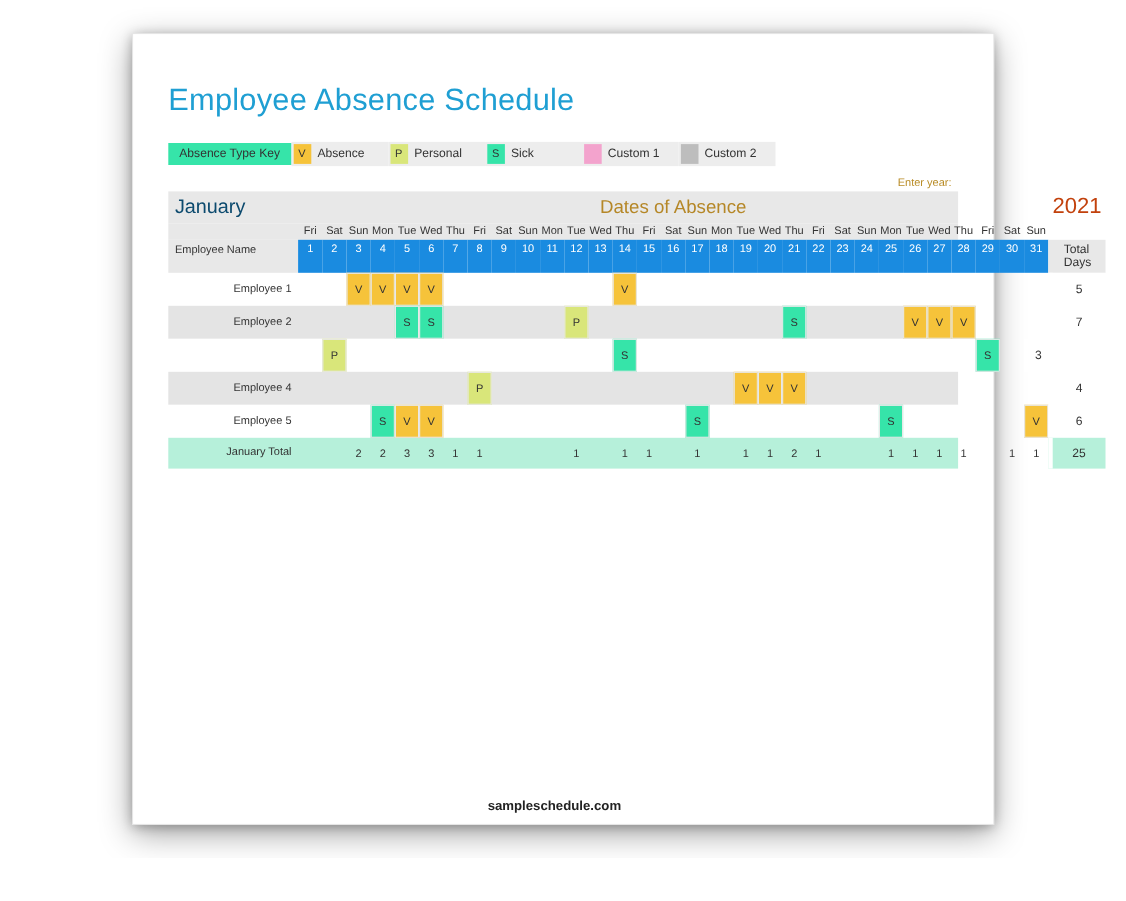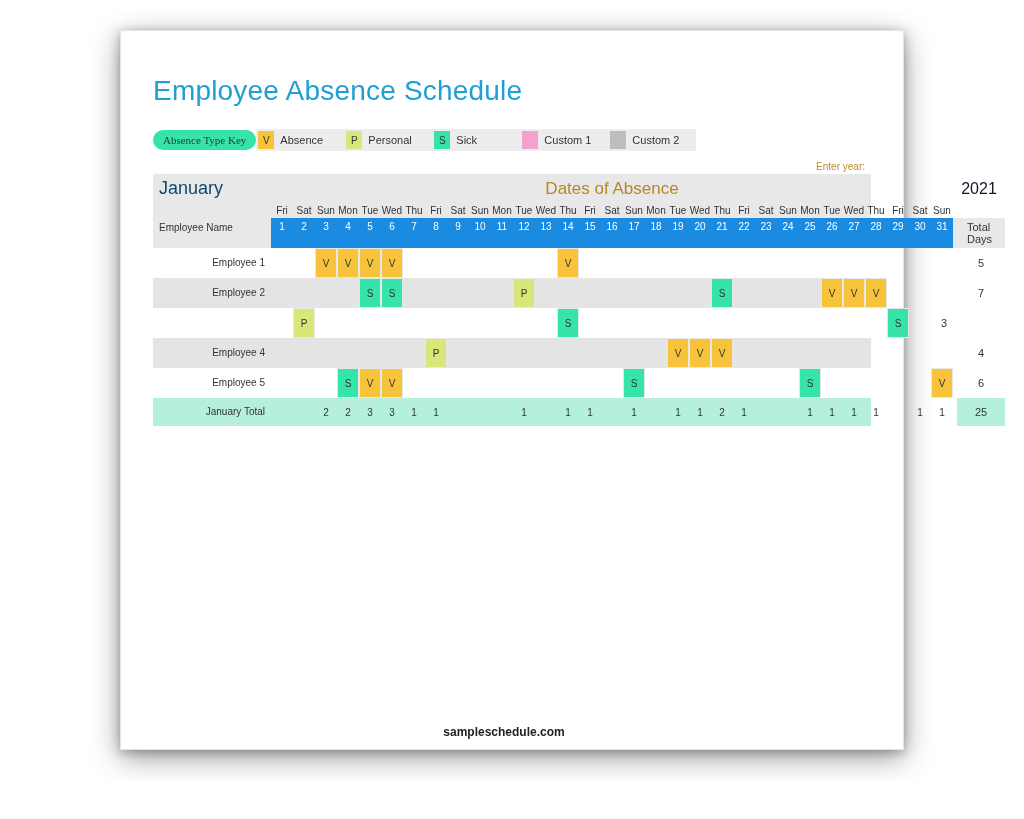--- a/index.html
+++ b/index.html
@@ -33,22 +33,21 @@
   .legend {
     display: flex;
     align-items: center;
     gap: 0;
     margin-bottom: 10px;
   }
   .legend-label {
     background: #36e4a9;
     padding: 4px 10px;
     font-size: 11px;
-    font-family: Liberation Serif, serif;
-    border-radius: 10px;
+    font-family: Liberation Sans, sans-serif;
   }
   .legend-item {
     display: flex;
     align-items: center;
     background: #ededed;
     padding: 2px 8px 2px 2px;
     font-size: 11px;
     gap: 6px;
     font-family: "Segoe UI",Arial,sans-serif;
   }
@@ -91,22 +90,22 @@
   }
   .dates-title {
     grid-column: 2 / span 31;
     text-align: center;
     color: #b58727;
     font-size: 17px;
     font-family: "Segoe UI Semilight","Segoe UI",Arial,sans-serif;
   }
   .year {
     text-align: center;
-    color: #0f172a;
-    font-size: 16px;
+    color: #c2410c;
+    font-size: 20px;
     font-family: "Segoe UI Semilight","Segoe UI",Arial,sans-serif;
   }
   
   .row {
     display: grid;
     grid-template-columns: 118px repeat(31, 22px) 52px;
     align-items: stretch;
   }
   .wk-cell, .num-cell, .name-cell, .emp-label, .abs-cell, .total-cell {
     font-size: 10px;

